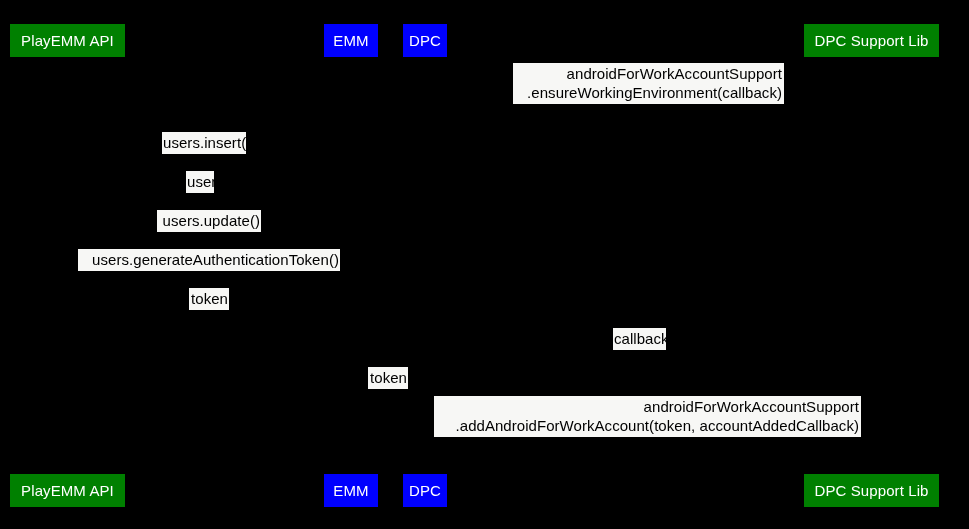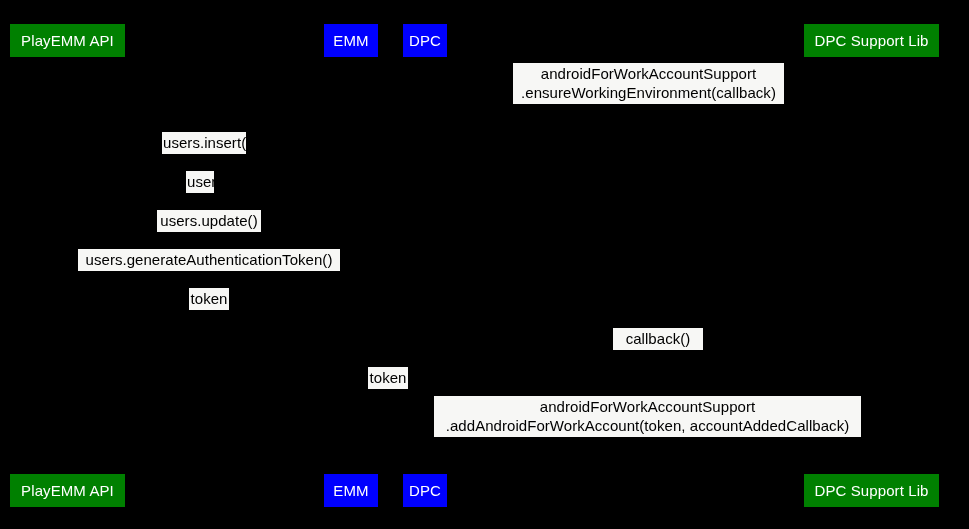--- a/index.html
+++ b/index.html
@@ -26,21 +26,21 @@
     white-space: nowrap;
     box-sizing: border-box;
     letter-spacing: 0.1px;
   }
   .msg {
     position: absolute;
     background: #f7f7f5;
     color: #000000;
     font-size: 15px;
     line-height: 19px;
-    text-align: center;
+    text-align: right;
     white-space: pre;
     box-sizing: border-box;
     padding: 1px 2px 2px 2px;
     letter-spacing: 0.05px;
   }
   .msg.one-line {
     line-height: 20px;
     padding: 1px 1px 1px 1px;
   }
 </style>
@@ -68,21 +68,21 @@
   <div class="msg one-line" style="left: 162px; top: 132px; width: 84px;">users.insert()</div>
 
   <div class="msg one-line" style="left: 186px; top: 171px; width: 28px;">userID</div>
 
   <div class="msg one-line" style="left: 157px; top: 210px; width: 104px;">users.update()</div>
 
   <div class="msg one-line" style="left: 78px; top: 249px; width: 262px;">users.generateAuthenticationToken()</div>
 
   <div class="msg one-line" style="left: 189px; top: 288px; width: 40px;">token</div>
 
-  <div class="msg one-line" style="left: 613px; top: 328px; width: 90px;">callback()</div>
+  <div class="msg one-line" style="left: 613px; top: 328px; width: 53px;">callback()</div>
 
   <div class="msg one-line" style="left: 368px; top: 367px; width: 40px;">token</div>
 
   <div class="msg" style="left: 434px; top: 396px; width: 427px;">androidForWorkAccountSupport
 .addAndroidForWorkAccount(token, accountAddedCallback)</div>
 
   <div class="participant" style="left: 10px; top: 474px; width: 115px; height: 33px; background: rgb(0, 128, 0);">
     <span>PlayEMM API</span>
   </div>
   <div class="participant" style="left: 324px; top: 474px; width: 54px; height: 33px; background: rgb(0, 0, 255);">

